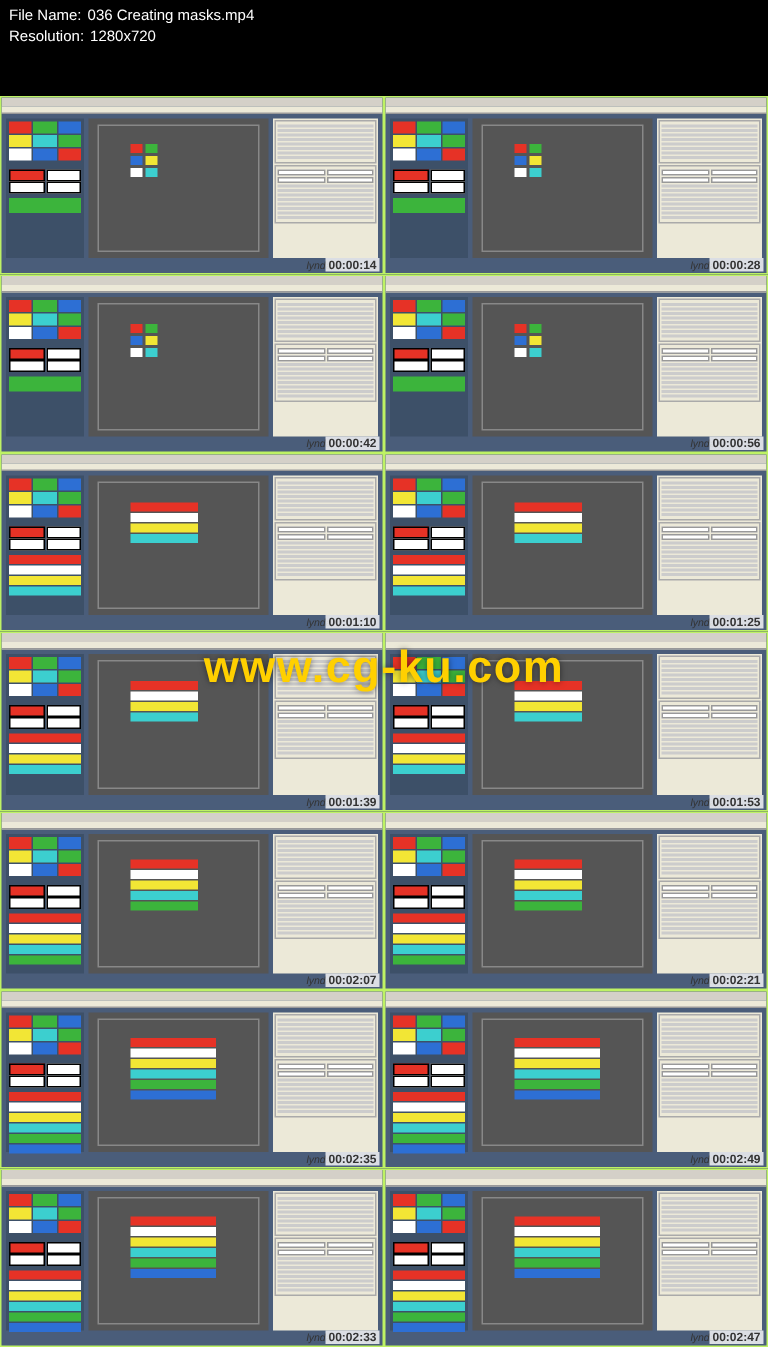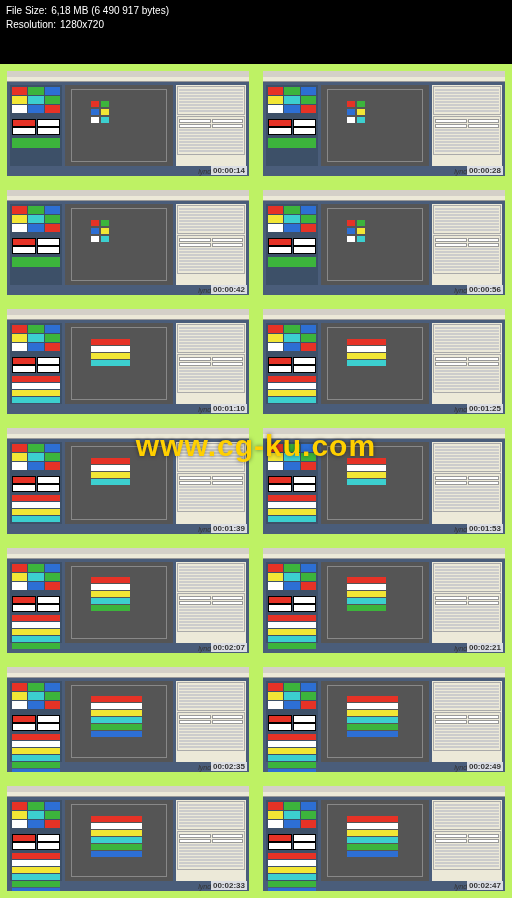--- a/index.html
+++ b/index.html
@@ -5,21 +5,21 @@
   * { box-sizing: border-box; margin: 0; padding: 0; }
   body { width: 512px; height: 898px; background: #000; font-family: Arial, sans-serif; overflow: hidden; position: relative; }
   
   .header { position: absolute; top: 0; left: 0; right: 0; height: 64px; background: #000; color: #fff; display: flex; justify-content: space-between; padding: 4px 6px; z-index: 10; }
   .info { font-size: 10px; line-height: 14px; }
   .info-row { display: flex; gap: 4px; }
   .app-title { font-size: 22px; font-weight: bold; letter-spacing: 1px; padding: 4px; color: rgba(255,255,255,0.9); align-self: flex-start; }
   
   .grid { position: absolute; top: 64px; left: 0; right: 0; bottom: 0; display: grid; grid-template-columns: 1fr 1fr; grid-template-rows: repeat(7, 1fr); background: #000; }
   
-  .thumb { background: #4a5d7a; position: relative; border: 7px solid #bef264; overflow: hidden; }
+  .thumb { background: #4a5d7a; position: relative; border: 1px solid #bef264; overflow: hidden; }
   .thumb-menu { position: absolute; top: 0; left: 0; right: 0; height: 6px; background: #d4d0c8; }
   .thumb-toolbar { position: absolute; top: 6px; left: 0; right: 0; height: 5px; background: #ece9d8; border-bottom: 1px solid #999; }
   
   .left-panel { position: absolute; left: 3px; top: 14px; width: 52px; bottom: 10px; background: #3d5068; }
   .lp-swatch { display: grid; grid-template-columns: repeat(3, 1fr); gap: 1px; padding: 2px; }
   .sw { height: 8px; }
   .lp-group { margin-top: 4px; padding: 0 2px; }
   .lp-row { height: 7px; margin-bottom: 1px; display: flex; gap: 1px; }
   .lp-big { height: 10px; margin-top: 4px; }
   .lp-bars { margin-top: 4px; padding: 0 2px; }
@@ -50,22 +50,22 @@
   .c-cyan { background: #3ccfcf; }
   .c-white { background: #fff; }
   .border-black { border: 1px solid #000; }
 </style>
 </head>
 <body>
 
 <div class="header">
   <div class="info">
     <div class="info-row">
-        <span>File Size:</span> 
-        <span>6,18 MB (6 490 917 bytes)</span>
+        <span>File Name:</span> 
+        <span>036 Creating masks.mp4</span>
       </div>
     <div class="info-row">
         <span>Resolution:</span> 
         <span>1280x720</span>
       </div>
   </div>
 </div>
 
 <div class="watermark">www.cg-ku.com</div>
 

